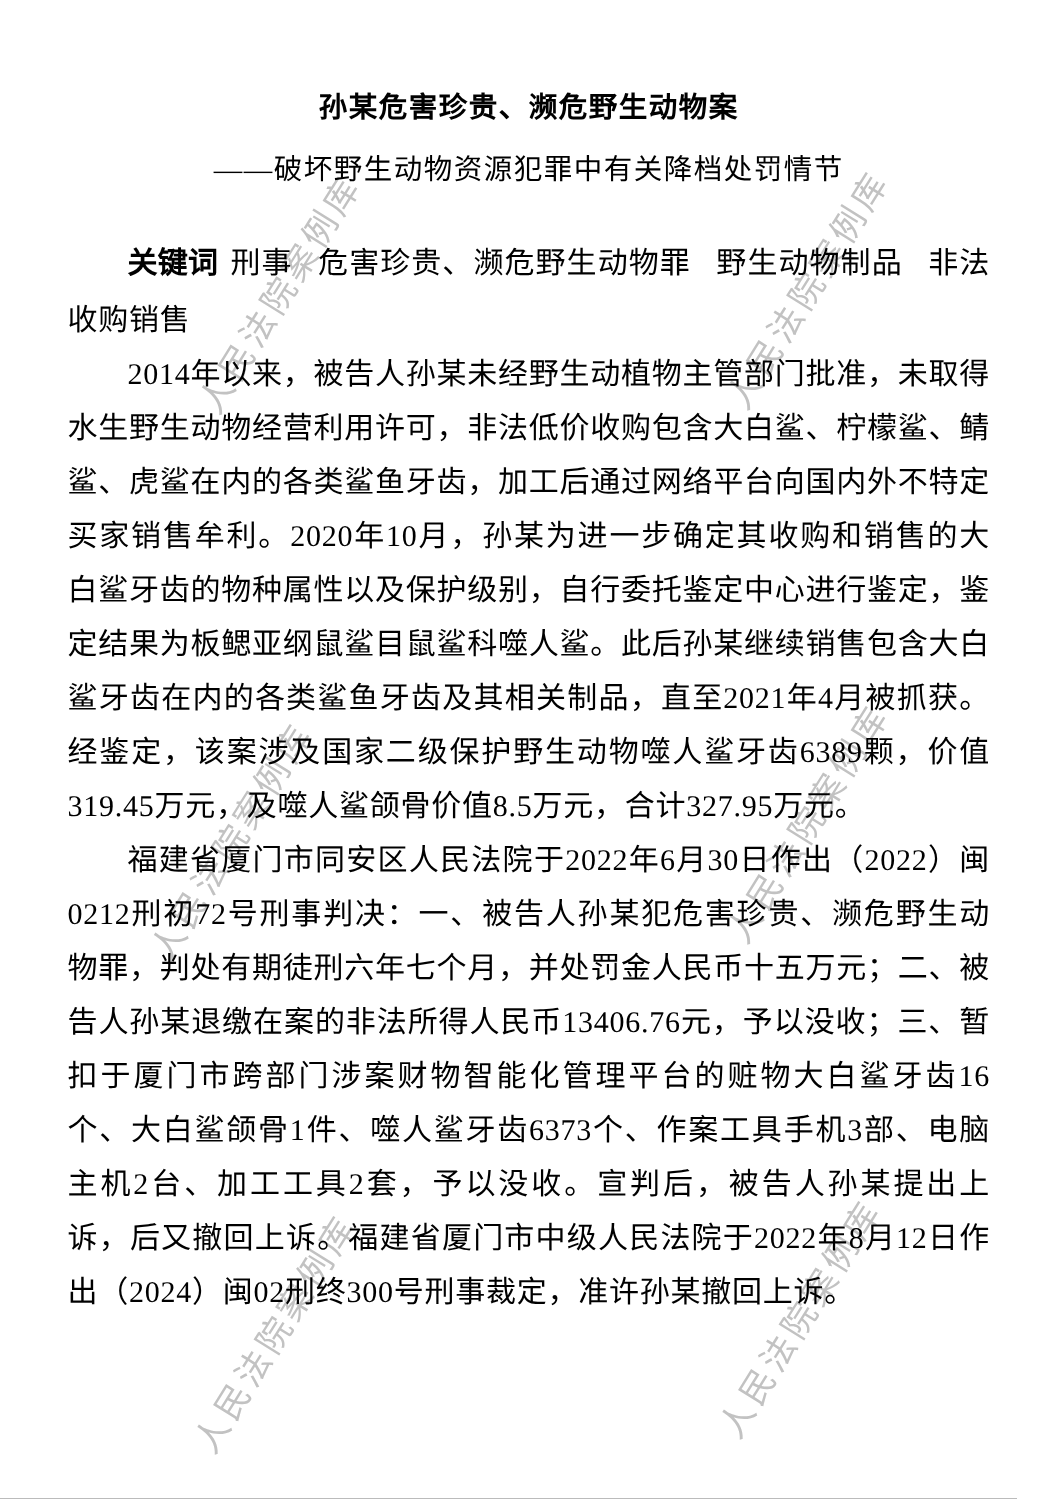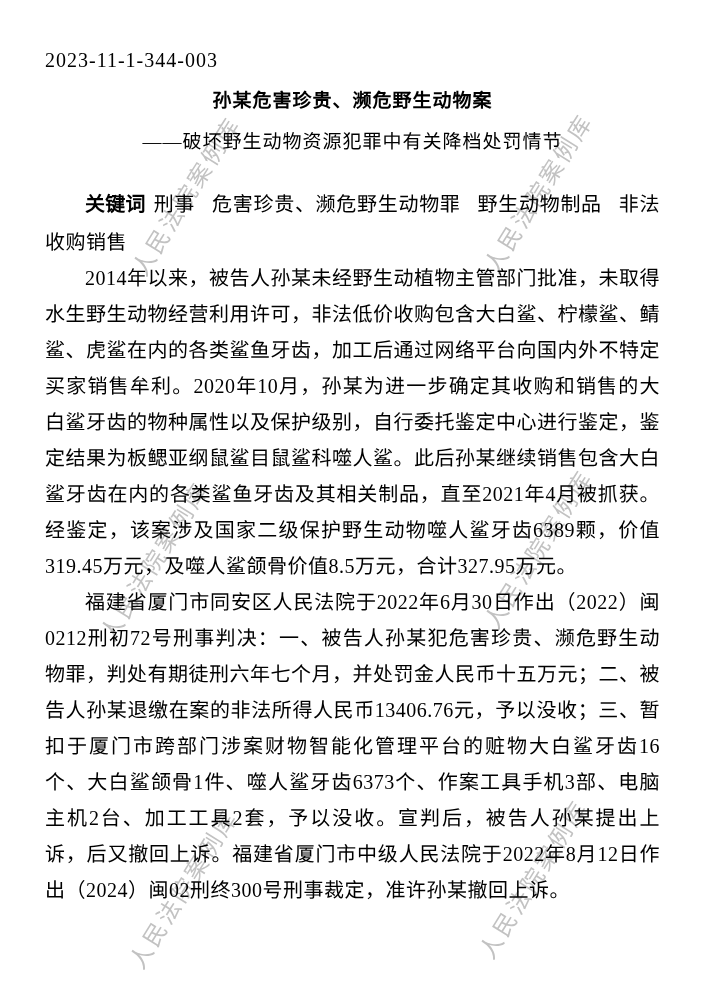--- a/index.html
+++ b/index.html
@@ -108,21 +108,20 @@
   <div class="watermark-layer">
     <span class="wm" style="left:185px; top:195px;">人民法院案例库</span>
     <span class="wm" style="left:537px; top:192px;">人民法院案例库</span>
     <span class="wm" style="left:153px; top:560px;">人民法院案例库</span>
     <span class="wm" style="left:537px; top:548px;">人民法院案例库</span>
     <span class="wm" style="left:182px; top:888px;">人民法院案例库</span>
     <span class="wm" style="left:532px; top:878px;">人民法院案例库</span>
   </div>
 
   <div class="content">
-    <div class="doc-number">2023-11-1-344-003</div>
 
     <h1 class="title">孙某危害珍贵、濒危野生动物案</h1>
 
     <div class="subtitle">——破坏野生动物资源犯罪中有关降档处罚情节</div>
 
     <p class="keywords"><span class="kw-label">关键词</span><span class="kw">刑事</span><span class="kw">危害珍贵、濒危野生动物罪</span><span class="kw">野生动物制品</span><span class="kw">非法收购销售</span></p>
 
 
     <p class="para">2014年以来，被告人孙某未经野生动植物主管部门批准，未取得水生野生动物经营利用许可，非法低价收购包含大白鲨、柠檬鲨、鲭鲨、虎鲨在内的各类鲨鱼牙齿，加工后通过网络平台向国内外不特定买家销售牟利。2020年10月，孙某为进一步确定其收购和销售的大白鲨牙齿的物种属性以及保护级别，自行委托鉴定中心进行鉴定，鉴定结果为板鳃亚纲鼠鲨目鼠鲨科噬人鲨。此后孙某继续销售包含大白鲨牙齿在内的各类鲨鱼牙齿及其相关制品，直至2021年4月被抓获。经鉴定，该案涉及国家二级保护野生动物噬人鲨牙齿6389颗，价值319.45万元，及噬人鲨颌骨价值8.5万元，合计327.95万元。</p>
     <p class="para">福建省厦门市同安区人民法院于2022年6月30日作出（2022）闽0212刑初72号刑事判决：一、被告人孙某犯危害珍贵、濒危野生动物罪，判处有期徒刑六年七个月，并处罚金人民币十五万元；二、被告人孙某退缴在案的非法所得人民币13406.76元，予以没收；三、暂扣于厦门市跨部门涉案财物智能化管理平台的赃物大白鲨牙齿16个、大白鲨颌骨1件、噬人鲨牙齿6373个、作案工具手机3部、电脑主机2台、加工工具2套，予以没收。宣判后，被告人孙某提出上诉，后又撤回上诉。福建省厦门市中级人民法院于2022年8月12日作出（2024）闽02刑终300号刑事裁定，准许孙某撤回上诉。</p>

